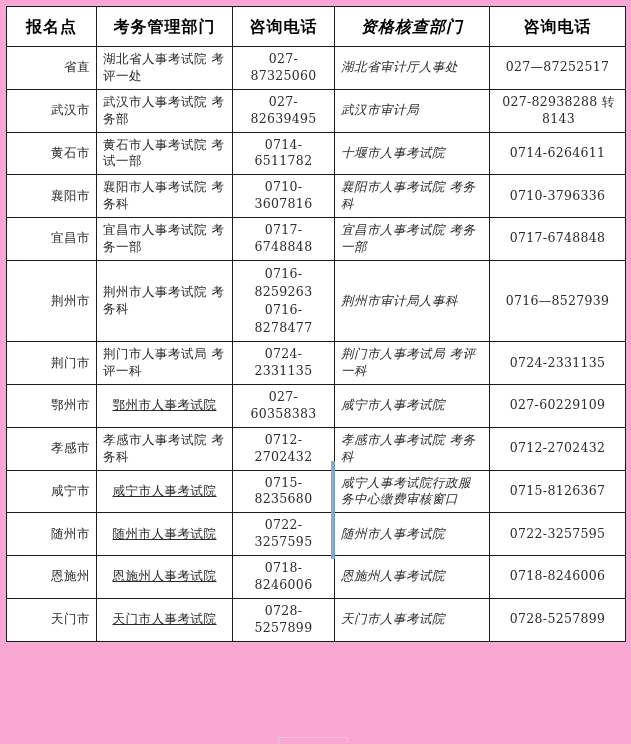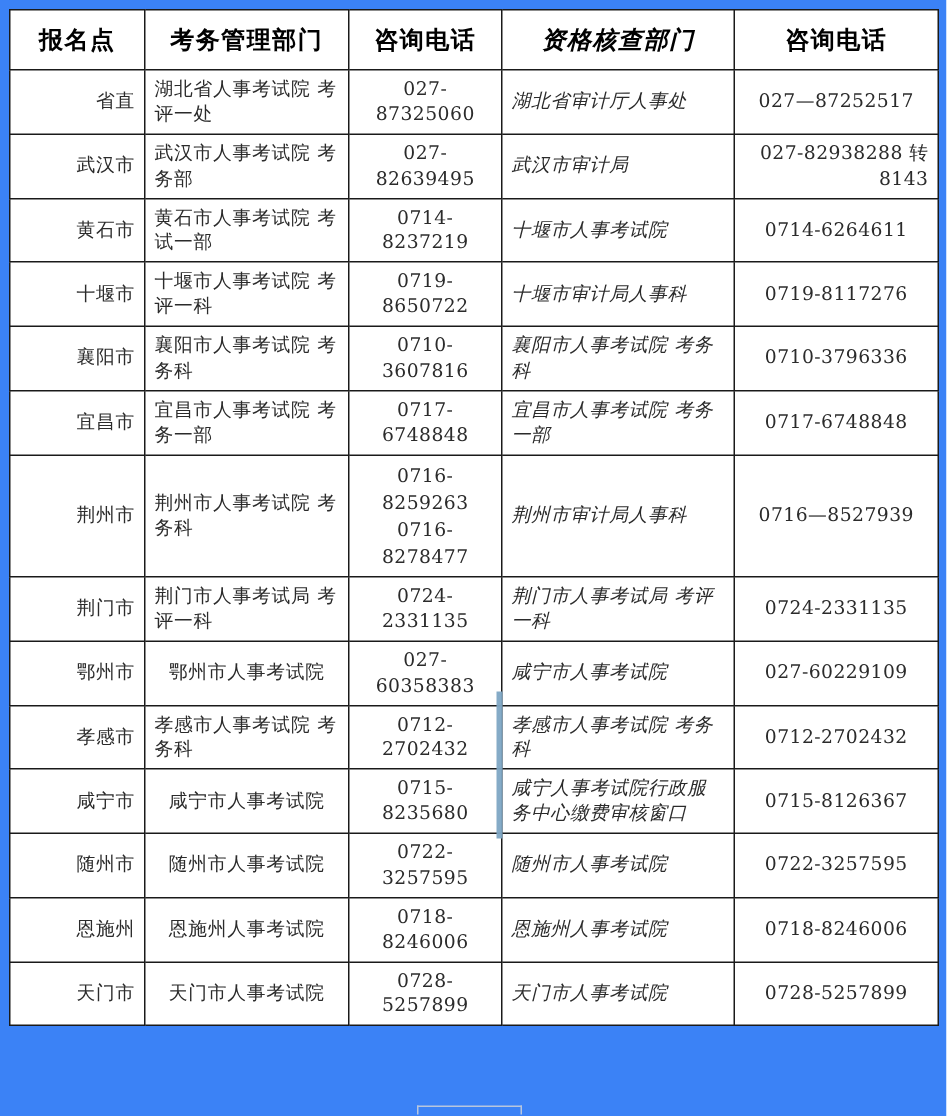--- a/index.html
+++ b/index.html
@@ -10,21 +10,21 @@
   body {
     width: 631px;
     height: 744px;
     overflow: hidden;
     font-family: "DejaVu Serif", "Liberation Serif", serif;
   }
   .page {
     position: relative;
     width: 631px;
     height: 744px;
-    background: #3b82f6;
+    background: #f9a8d4;
   }
   table.reg-table {
     position: absolute;
     left: 6px;
     top: 6px;
     width: 619px;
     border-collapse: collapse;
     table-layout: fixed;
     background: #ffffff;
   }
@@ -64,30 +64,30 @@
 
   .cell-site {
     text-align: right;
     font-size: 12.5px;
     letter-spacing: 0.5px;
   }
   .cell-dept {
     text-align: left;
     letter-spacing: 0.5px;
   }
-  .cell-dept.centered { text-align: center; }
+  .cell-dept.centered { text-align: center; text-decoration: underline; }
   .cell-phone {
     text-align: center;
     font-family: "DejaVu Serif", "Liberation Serif", serif;
     font-size: 12.5px;
     letter-spacing: 0.3px;
     white-space: pre-line;
   }
   .cell-phone.two-line { line-height: 1.45; margin-left: 30px; }
-  .cell-phone.wrapped { text-align: right; padding-left: 8px; }
+  .cell-phone.wrapped { text-align: center; padding-left: 8px; }
 
   
   .artifact {
     position: absolute;
     left: 331px;
     top: 461px;
     width: 4px;
     height: 98px;
     background: #7ea7c4;
     opacity: 0.95;
@@ -138,31 +138,23 @@
           <td class="cell-dept">武汉市人事考试院
 考务部</td>
           <td class="cell-phone">027-82639495</td>
           <td class="cell-dept dbl-left">武汉市审计局</td>
           <td class="cell-phone wrapped">027-82938288  转8143</td>
         </tr>
         <tr>
           <td class="cell-site">黄石市</td>
           <td class="cell-dept">黄石市人事考试院
 考试一部</td>
-          <td class="cell-phone">0714-8237219</td>
+          <td class="cell-phone">0714-6511782</td>
           <td class="cell-dept dbl-left">十堰市人事考试院</td>
           <td class="cell-phone">0714-6264611</td>
-        </tr>
-        <tr>
-          <td class="cell-site">十堰市</td>
-          <td class="cell-dept">十堰市人事考试院
-考评一科</td>
-          <td class="cell-phone">0719-8650722</td>
-          <td class="cell-dept dbl-left">十堰市审计局人事科</td>
-          <td class="cell-phone">0719-8117276</td>
         </tr>
         <tr>
           <td class="cell-site">襄阳市</td>
           <td class="cell-dept">襄阳市人事考试院
 考务科</td>
           <td class="cell-phone">0710-3607816</td>
           <td class="cell-dept dbl-left">襄阳市人事考试院
 考务科</td>
           <td class="cell-phone">0710-3796336</td>
         </tr>

